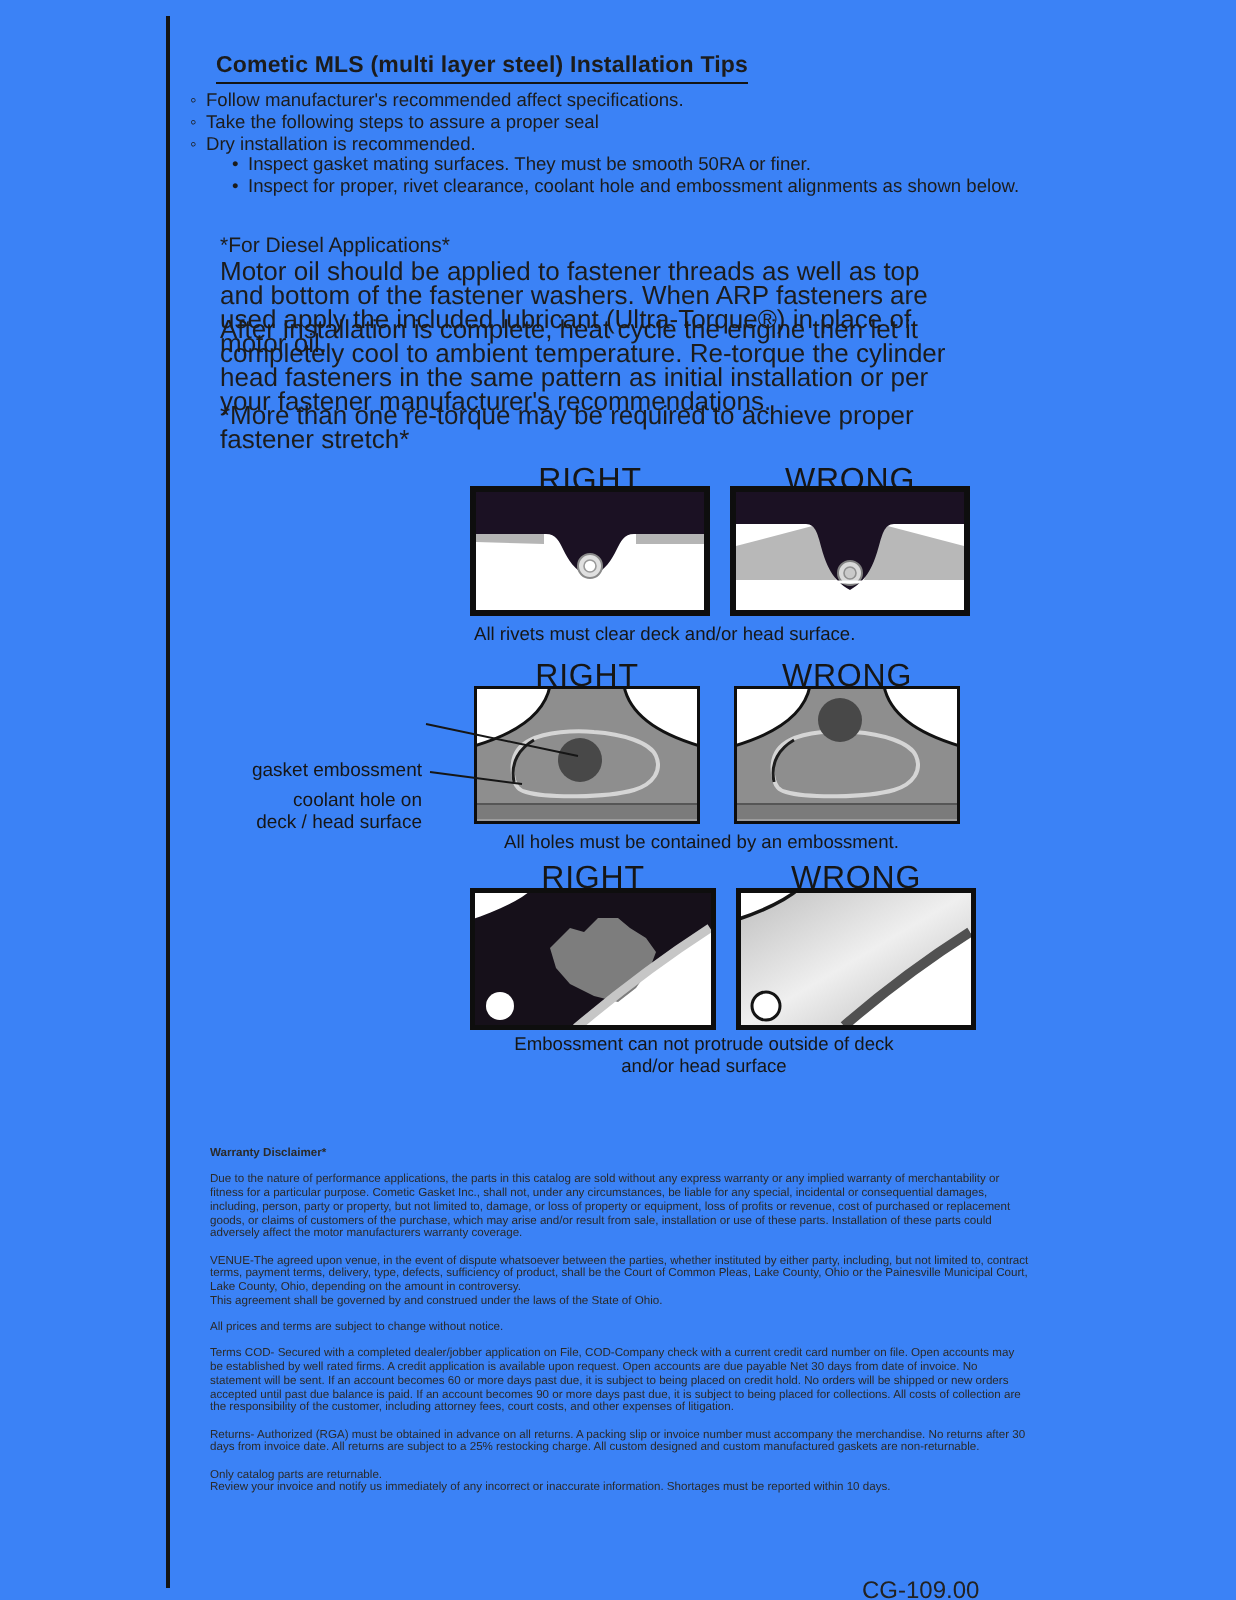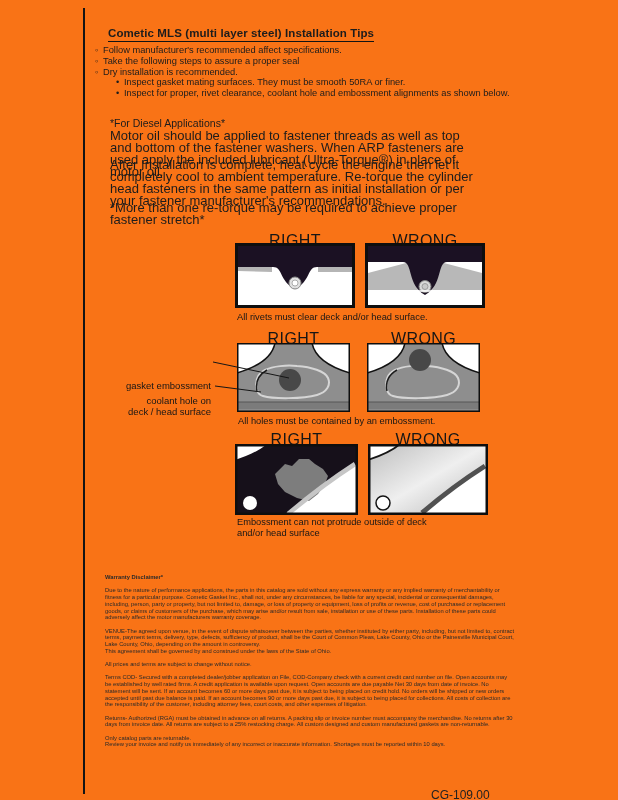--- a/index.html
+++ b/index.html
@@ -1,36 +1,36 @@
 <!DOCTYPE html>
 <html><head>
 <meta charset="utf-8">
 <style>
   html,body{margin:0;padding:0;background:#ffffff;}
   .page{
-    position:relative;width:618px;height:800px;background:#f97316;
+    position:relative;width:618px;height:800px;background:#3b82f6;
     font-family:"Liberation Sans","DejaVu Sans",sans-serif;color:#1c1c1c;overflow:hidden;
   }
   .vrule{position:absolute;left:83px;top:8px;width:1.5px;height:786px;background:#141414;}
   .title{
     position:absolute;left:108px;top:27px;font-size:11.5px;font-weight:bold;
     letter-spacing:.1px;
   }
   .title span{display:inline-block;border-bottom:1.4px solid #141414;padding-bottom:1.5px;}
   .bullets{position:absolute;left:95px;top:45px;font-size:9.3px;line-height:10.8px;}
   .b-row{white-space:nowrap;}
   .b-row .mk{display:inline-block;width:8px;}
   .b-sub{margin-left:21px;}
   .diesel-h{position:absolute;left:110px;top:117px;font-size:10.5px;font-weight:normal;}
   .para{position:absolute;left:110px;width:375px;font-size:13px;line-height:12px;}
   .p1{top:130px;}
   .p2{top:159px;}
   .note{top:202px;}
   .rw-label{position:absolute;font-size:16px;letter-spacing:.4px;color:#161616;text-align:center;}
-  .caption{position:absolute;font-size:9.3px;color:#161616;line-height:11px;}
+  .caption{position:absolute;font-size:9.3px;color:#161616;line-height:11px;text-align:center;}
   .dpanel{position:absolute;}
   .sidelabel{position:absolute;font-size:9.5px;line-height:11px;text-align:right;color:#161616;}
   .overlay{position:absolute;left:0;top:0;pointer-events:none;z-index:6;}
   .warranty{position:absolute;left:105px;top:574px;width:410px;font-size:5.8px;line-height:6.7px;color:#2a2a2a;}
   .warranty .wh{font-weight:bold;margin:0 0 6.7px 0;}
   .warranty p{margin:0 0 6.7px 0;}
   .warranty p.tight{margin-bottom:0;}
   .footer-code{position:absolute;left:387px;top:788px;font-size:12px;color:#222;margin-left:44px;}
 </style>
 </head>
@@ -111,21 +111,21 @@
     <line x1="0" y1="59" x2="113" y2="59" stroke="#565656" stroke-width="1"></line>
     <line x1="0" y1="67" x2="113" y2="67" stroke="#9c9c9c" stroke-width="1"></line>
     <path d="M0,0 H38 Q34,20 0,30 Z" fill="#ffffff" stroke="#121212" stroke-width="1.5"></path>
     <path d="M113,0 H75 Q79,20 113,30 Z" fill="#ffffff" stroke="#121212" stroke-width="1.5"></path>
     <path d="M20,47 C18,38 20,31 28,27 C36,23 50,22 60,23 C74,24 88,28 91,35 C94,42 90,49 80,52 C66,56 36,56 26,53 C22,52 21,50 20,47 Z" fill="none" stroke="#d5d5d5" stroke-width="2"></path>
     <path d="M30,27 C23,31 18,38 20,48" fill="none" stroke="#1d1d1d" stroke-width="1.5"></path>
     <circle cx="53" cy="17" r="11" fill="#484848"></circle>
     <rect x="0.75" y="0.75" width="111.5" height="67.5" fill="none" stroke="#0e0e0e" stroke-width="1.5"></rect>
   </svg>
 
-  <div class="caption" style="left:238px;top:416px;">All holes must be contained by an embossment.</div>
+  <div class="caption" style="left:252px;top:416px;">All holes must be contained by an embossment.</div>
 
   <div class="rw-label" style="left:235px;top:431px;width:123px;">RIGHT</div>
   <div class="rw-label" style="left:368px;top:431px;width:120px;">WRONG</div>
 
   <svg class="dpanel" style="left:235px;top:444px;" width="123" height="71" viewBox="0 0 123 71">
     <rect x="0" y="0" width="123" height="71" fill="#ffffff"></rect>
     <path d="M0,16 C12,12 24,7 32,0 L123,0 L123,20 Q88,42 54,71 L0,71 Z" fill="#16101a"></path>
     <polygon points="40,30 50,20 57,22 64,15 74,15 80,20 88,25 93,32 90,40 83,50 74,57 62,54 50,48 43,40" fill="#7d7d7d"></polygon>
     <path d="M120,20 Q86,42 53,70" fill="none" stroke="#c6c6c6" stroke-width="4.5"></path>
     <circle cx="15" cy="59" r="7" fill="#ffffff"></circle>

